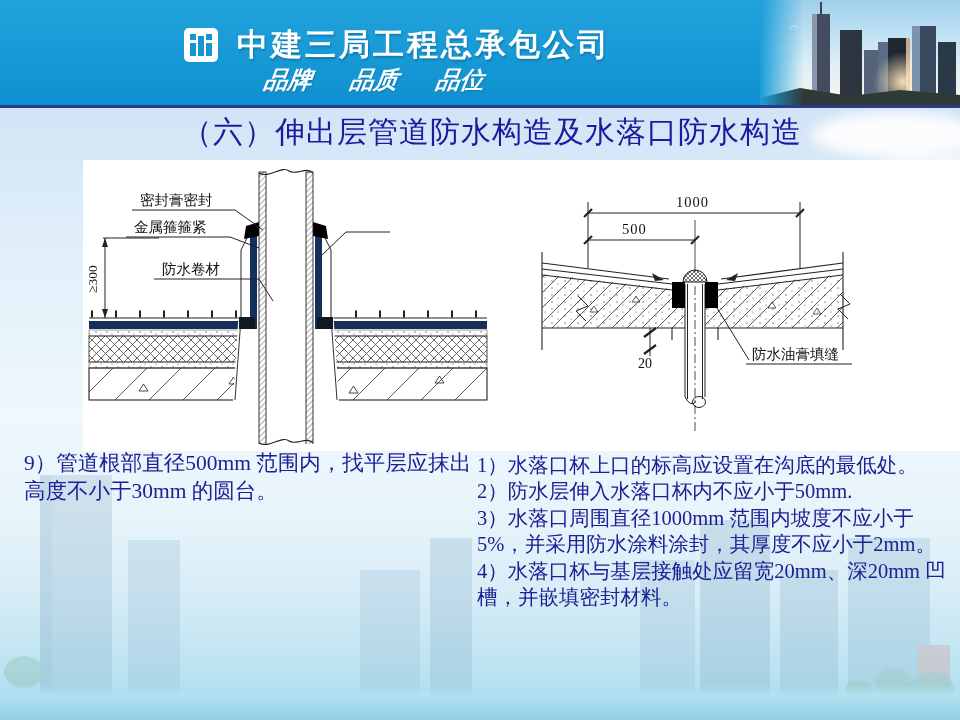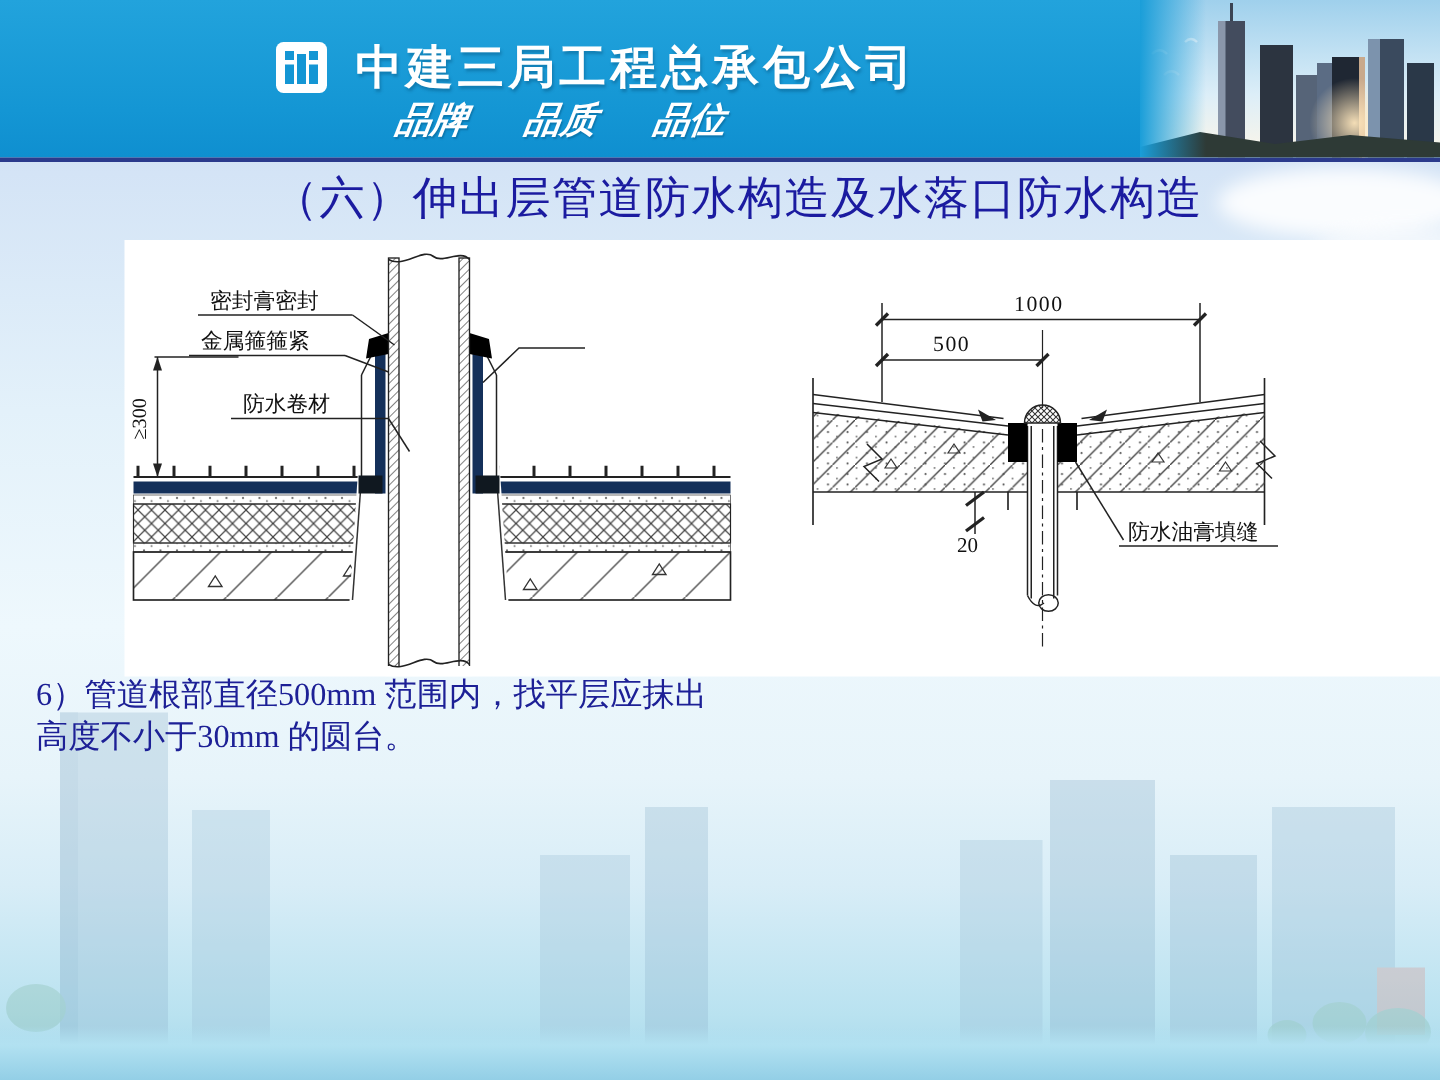--- a/index.html
+++ b/index.html
@@ -301,17 +301,23 @@
       <text x="112" y="74" font-size="14.5" letter-spacing="1">500</text>
       <text x="128" y="208" font-size="14">20</text>
 
       <line x1="207" y1="148" x2="239" y2="200" stroke="#222" stroke-width="1"></line>
       <line x1="236" y1="204" x2="342" y2="204" stroke="#222" stroke-width="1"></line>
       <text x="242" y="199" font-size="14.5">防水油膏填缝</text>
     </svg>
   </div>
 
   <div class="notes notes-left">
-    <div>6）管道根部直径500mm 范围内，找平层应抹出高度不小于30mm 的圆台。</div>
+    <div>9）管道根部直径500mm 范围内，找平层应抹出高度不小于30mm 的圆台。</div>
+  </div>
+  <div class="notes notes-right">
+    <div>1）水落口杯上口的标高应设置在沟底的最低处。</div>
+    <div>2）防水层伸入水落口杯内不应小于50mm.</div>
+    <div>3）水落口周围直径1000mm 范围内坡度不应小于5%，并采用防水涂料涂封，其厚度不应小于2mm。</div>
+    <div>4）水落口杯与基层接触处应留宽20mm、深20mm 凹槽，并嵌填密封材料。</div>
   </div>
 
   <div class="watermark">LV ZHEN ZHONG</div>
 </div>
 
 </body></html>

